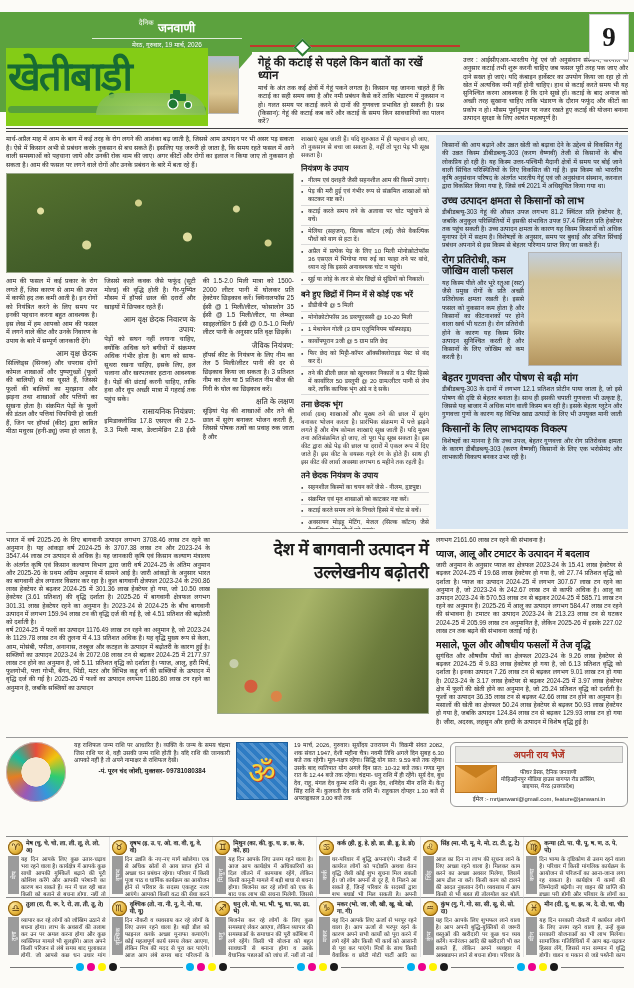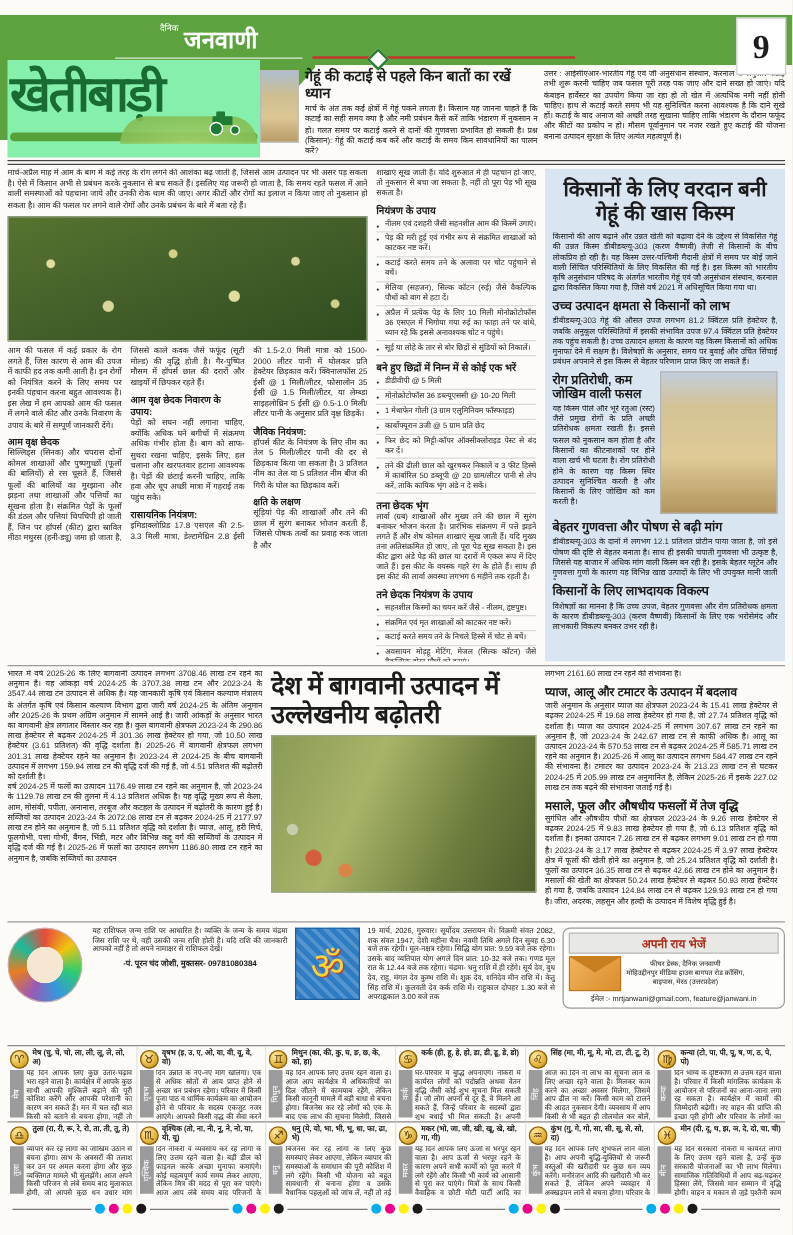--- a/index.html
+++ b/index.html
@@ -5,37 +5,37 @@
   html,body{margin:0;padding:0;background:#e9e7e1;}
   .sheet{width:634px;height:988px;margin:0 auto;background:#fcfbf7;position:relative;
          font-family:"Liberation Sans","DejaVu Sans",sans-serif;color:#1c1c1c;overflow:hidden;}
   
   .masthead{position:relative;height:128px;}
   .band{position:absolute;left:0;top:12px;right:0;height:40px;background:#5ca23e;}
   .band-left{position:absolute;left:0;top:12px;width:252px;height:100px;background:#5ca23e;
              clip-path:polygon(0 0,100% 0,100% 42%,80% 100%,0 100%);}
   .paper{position:absolute;left:92px;top:18px;width:150px;text-align:center;color:#fff;z-index:3;}
   .paper .small{font-size:7px;vertical-align:top;}
-  .paper .big{font-size:19px;font-weight:bold;}
+  .paper .big{font-size:12px;font-weight:bold;}
   .paper .date{font-size:6.5px;border-top:1px solid rgba(255,255,255,.8);margin-top:2px;padding-top:1px;}
   .banner{position:absolute;left:250px;top:22px;width:252px;height:19px;background:#0e682c;color:#fff;
           text-align:center;font-size:11px;font-weight:bold;line-height:19px;z-index:3;
           clip-path:polygon(7px 0,100% 0,calc(100% - 7px) 100%,0 100%);}
   .banner-line{position:absolute;left:250px;top:45px;width:210px;height:2px;background:#c0392b;z-index:3;}
   .diamond{position:absolute;left:296px;top:41px;width:9px;height:9px;background:#fff;border:2px solid #2e7d32;
            transform:rotate(45deg);z-index:4;}
   .pageno{position:absolute;right:5px;top:14px;width:38px;height:44px;background:#fff;border:1px solid #cfcfcf;
           font-family:"Liberation Serif",serif;font-weight:bold;font-size:27px;text-align:center;line-height:44px;z-index:3;}
-  .logo-card{position:absolute;left:6px;top:48px;width:198px;height:76px;background:#86efac;z-index:4;padding:2px 2px 0 2px;}
+  .logo-card{position:absolute;left:6px;top:48px;width:198px;height:76px;background:#84cc16;z-index:4;padding:2px 2px 0 2px;}
   .logo-text{font-size:40px;font-weight:900;color:#176b33;letter-spacing:-2px;line-height:52px;white-space:nowrap;}
   .logo-bar{height:7px;background:#57a13b;border-radius:4px;margin-top:4px;}
   .tractor{position:absolute;right:10px;bottom:12px;z-index:5;}
   .hill{position:absolute;right:2px;bottom:11px;width:110px;height:22px;border-radius:55px 55px 0 0;
         background:radial-gradient(ellipse at 50% 100%,#a5d16a,#7ab84e);z-index:4;opacity:.9;}
-  .qa{position:absolute;left:208px;top:56px;right:6px;display:flex;gap:5px;z-index:2;}
+  .qa{position:absolute;left:208px;top:56px;right:6px;display:flex;gap:19px;z-index:2;}
   .wheat-thumb{width:31px;height:58px;flex:none;
       background:linear-gradient(180deg,#aebfd3 0%,#cdbd90 35%,#dcc795 65%,#b79a64 100%);
       box-shadow:inset 0 0 0 1px #b9b9b9;}
   .qa-q{width:186px;flex:none;}
   .qa-h{font-size:11.5px;font-weight:bold;line-height:13px;margin-bottom:2px;}
   .qa-q p,.qa-a{font-size:6.3px;line-height:8.3px;text-align:justify;}
   .qa-a{flex:1;max-height:66px;overflow:hidden;}
   .dr{margin:0 6px;height:2px;border-top:1px solid #444;border-bottom:1px solid #444;}
   .hr1{margin:0 6px;border-top:1px solid #9a9a9a;}
   
@@ -47,43 +47,43 @@
      background-image:
        radial-gradient(circle at 12% 38%, rgba(233,229,166,.95) 0 3px, transparent 4px),
        radial-gradient(circle at 28% 72%, rgba(233,229,166,.9) 0 4px, transparent 5px),
        radial-gradient(circle at 46% 30%, rgba(226,222,150,.9) 0 3px, transparent 4px),
        radial-gradient(circle at 63% 64%, rgba(233,229,166,.95) 0 4px, transparent 5px),
        radial-gradient(circle at 80% 36%, rgba(233,229,166,.9) 0 3px, transparent 4px),
        radial-gradient(circle at 91% 70%, rgba(226,222,150,.9) 0 3px, transparent 4px),
        linear-gradient(160deg,#57742f 0%,#45602a 45%,#314d20 100%);
      box-shadow:inset 0 0 0 1px #9aa78a;}
   .cols3{column-count:3;column-gap:7px;height:196px;overflow:hidden;}
-  .sub-h{font-size:7.6px;font-weight:bold;margin:3px 0 1px;}
+  .sub-h{font-size:7.6px;font-weight:normal;margin:3px 0 1px;text-align:right;}
   .colB{width:128px;flex:none;overflow:hidden;}
   .colB .body-t{font-size:6.2px;line-height:8px;}
   .list-h{font-size:8px;font-weight:bold;margin:3px 0 1px;}
   ul.nl{list-style:none;margin:0;padding:0;}
   ul.nl li{position:relative;padding:1.5px 0 1.5px 7px;border-bottom:1px solid #d9d9d9;
            font-size:6.1px;line-height:7.9px;text-align:justify;}
   ul.nl li::before{content:"●";position:absolute;left:0;top:2.5px;font-size:4px;color:#222;}
   .colC{width:192px;flex:none;background:#d9e6f2;padding:6px;box-sizing:border-box;overflow:hidden;}
   .colC .head2{font-size:16.5px;line-height:19px;font-weight:800;text-align:center;margin:2px 0 5px;}
   .colC .sh{font-size:10px;font-weight:bold;line-height:11.5px;margin:4px 0 2px;}
   .colC .body-t{font-size:6.3px;line-height:8.3px;}
   .clamp64{max-height:64px;overflow:hidden;} .clamp48{max-height:48px;overflow:hidden;}
   .clamp90{max-height:92px;overflow:hidden;} .clamp34{max-height:34px;overflow:hidden;}
   .wheat-photo{float:right;width:94px;height:114px;margin:2px 0 2px 4px;
      background:linear-gradient(180deg,#c2cfdf 0%,#d3c294 25%,#e0cb97 60%,#b2935d 100%);
      background-blend-mode:normal;box-shadow:inset 0 0 0 1px #b5b5b5;}
   .clr{clear:both;}
   
   .mid{display:flex;gap:7px;padding:3px 6px;height:198px;overflow:hidden;}
   .colL{width:204px;flex:none;overflow:hidden;} .colM{width:212px;flex:none;} .colR{width:186px;flex:none;overflow:hidden;}
-  .colM .head3{font-family:"Liberation Serif","DejaVu Serif",serif;font-size:20px;line-height:23px;
-               font-weight:bold;text-align:left;margin:2px 0 4px;}
+  .colM .head3{font-family:"Liberation Serif","DejaVu Serif",serif;font-size:17px;line-height:23px;
+               font-weight:bold;text-align:right;margin:2px 0 4px;}
   .veg-photo{height:126px;background-color:#76844a;
      background-image:
        radial-gradient(circle at 16% 78%, rgba(214,90,60,.95) 0 6px, transparent 7px),
        radial-gradient(circle at 28% 86%, rgba(222,130,70,.95) 0 5px, transparent 6px),
        radial-gradient(circle at 8% 60%, rgba(210,215,190,.8) 0 4px, transparent 5px),
        linear-gradient(115deg,#8a9a55 0%,#a8b468 35%,#6d7d3d 70%,#4f5d2c 100%);
      box-shadow:inset 0 0 0 1px #9aa78a;}
   .mid .sh2{font-size:9.5px;font-weight:bold;margin:3px 0 1px;}
   .mid .body-t{font-size:6.3px;line-height:8.2px;}
   
@@ -218,21 +218,20 @@
       <ul class="nl">
         <li>सहनशील किस्मों का चयन करें जैसे - नीलम, हृष्टपुष्ट।</li>
         <li>संक्रमित एवं मृत शाखाओं को काटकर नष्ट करें।</li>
         <li>कटाई करते समय तने के निचले हिस्से में चोट से बचें।</li>
         <li>अवसायन मोड़हू मेटिंग, मेजल (सिल्क कॉटन) जैसे वैकल्पिक होस्ट पौधों को हटाएं।</li>
 
       </ul>
     </div>
 
     <div class="colC">
-      <div class="head2">किसानों के लिए वरदान बनी गेहूं की खास किस्म</div>
       <div class="body-t clamp64">किसानों की आय बढ़ाने और उन्नत खेती को बढ़ावा देने के उद्देश्य से विकसित गेहूं की उन्नत किस्म डीबीडब्ल्यू-303 (करण वैष्णवी) तेजी से किसानों के बीच लोकप्रिय हो रही है। यह किस्म उत्तर-पश्चिमी मैदानी क्षेत्रों में समय पर बोई जाने वाली सिंचित परिस्थितियों के लिए विकसित की गई है। इस किस्म को भारतीय कृषि अनुसंधान परिषद के अंतर्गत भारतीय गेहूं एवं जौ अनुसंधान संस्थान, करनाल द्वारा विकसित किया गया है, जिसे वर्ष 2021 में अधिसूचित किया गया था।</div>
       <div class="sh">उच्च उत्पादन क्षमता से किसानों को लाभ</div>
       <div class="body-t clamp48">डीबीडब्ल्यू-303 गेहूं की औसत उपज लगभग 81.2 क्विंटल प्रति हेक्टेयर है, जबकि अनुकूल परिस्थितियों में इसकी संभावित उपज 97.4 क्विंटल प्रति हेक्टेयर तक पहुंच सकती है। उच्च उत्पादन क्षमता के कारण यह किस्म किसानों को अधिक मुनाफा देने में सक्षम है। विशेषज्ञों के अनुसार, समय पर बुवाई और उचित सिंचाई प्रबंधन अपनाने से इस किस्म से बेहतर परिणाम प्राप्त किए जा सकते हैं।</div>
       <div class="wheat-photo"></div>
       <div class="sh">रोग प्रतिरोधी, कम जोखिम वाली फसल</div>
       <div class="body-t clamp90">यह किस्म पीले और भूरे रतुआ (रस्ट) जैसे प्रमुख रोगों के प्रति अच्छी प्रतिरोधक क्षमता रखती है। इससे फसल को नुकसान कम होता है और किसानों का कीटनाशकों पर होने वाला खर्च भी घटता है। रोग प्रतिरोधी होने के कारण यह किस्म स्थिर उत्पादन सुनिश्चित करती है और किसानों के लिए जोखिम को कम करती है।</div>
       <div class="clr"></div>
       <div class="sh">बेहतर गुणवत्ता और पोषण से बढ़ी मांग</div>
       <div class="body-t clamp34">डीबीडब्ल्यू-303 के दानों में लगभग 12.1 प्रतिशत प्रोटीन पाया जाता है, जो इसे पोषण की दृष्टि से बेहतर बनाता है। साथ ही इसकी चपाती गुणवत्ता भी उत्कृष्ट है, जिससे यह बाजार में अधिक मांग वाली किस्म बन रही है। इसके बेहतर ग्लूटेन और गुणवत्ता गुणों के कारण यह विभिन्न खाद्य उत्पादों के लिए भी उपयुक्त मानी जाती है।</div>
       <div class="sh">किसानों के लिए लाभदायक विकल्प</div>

